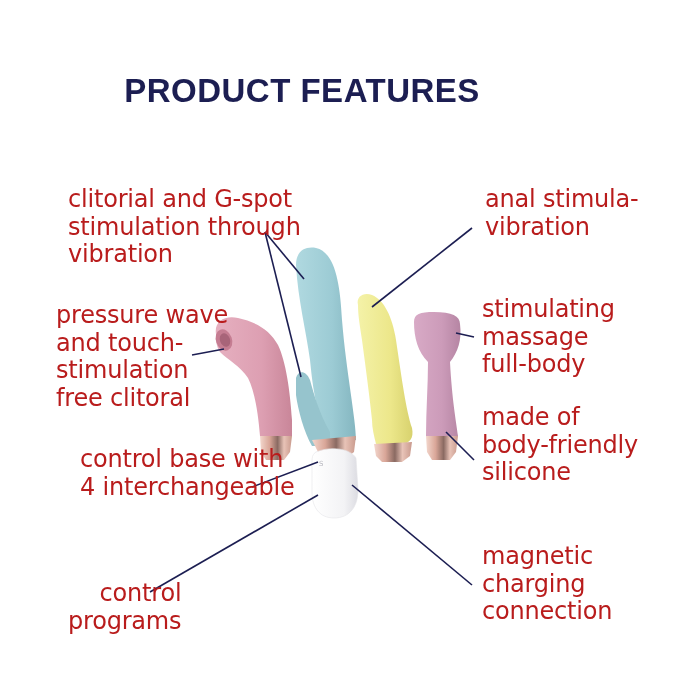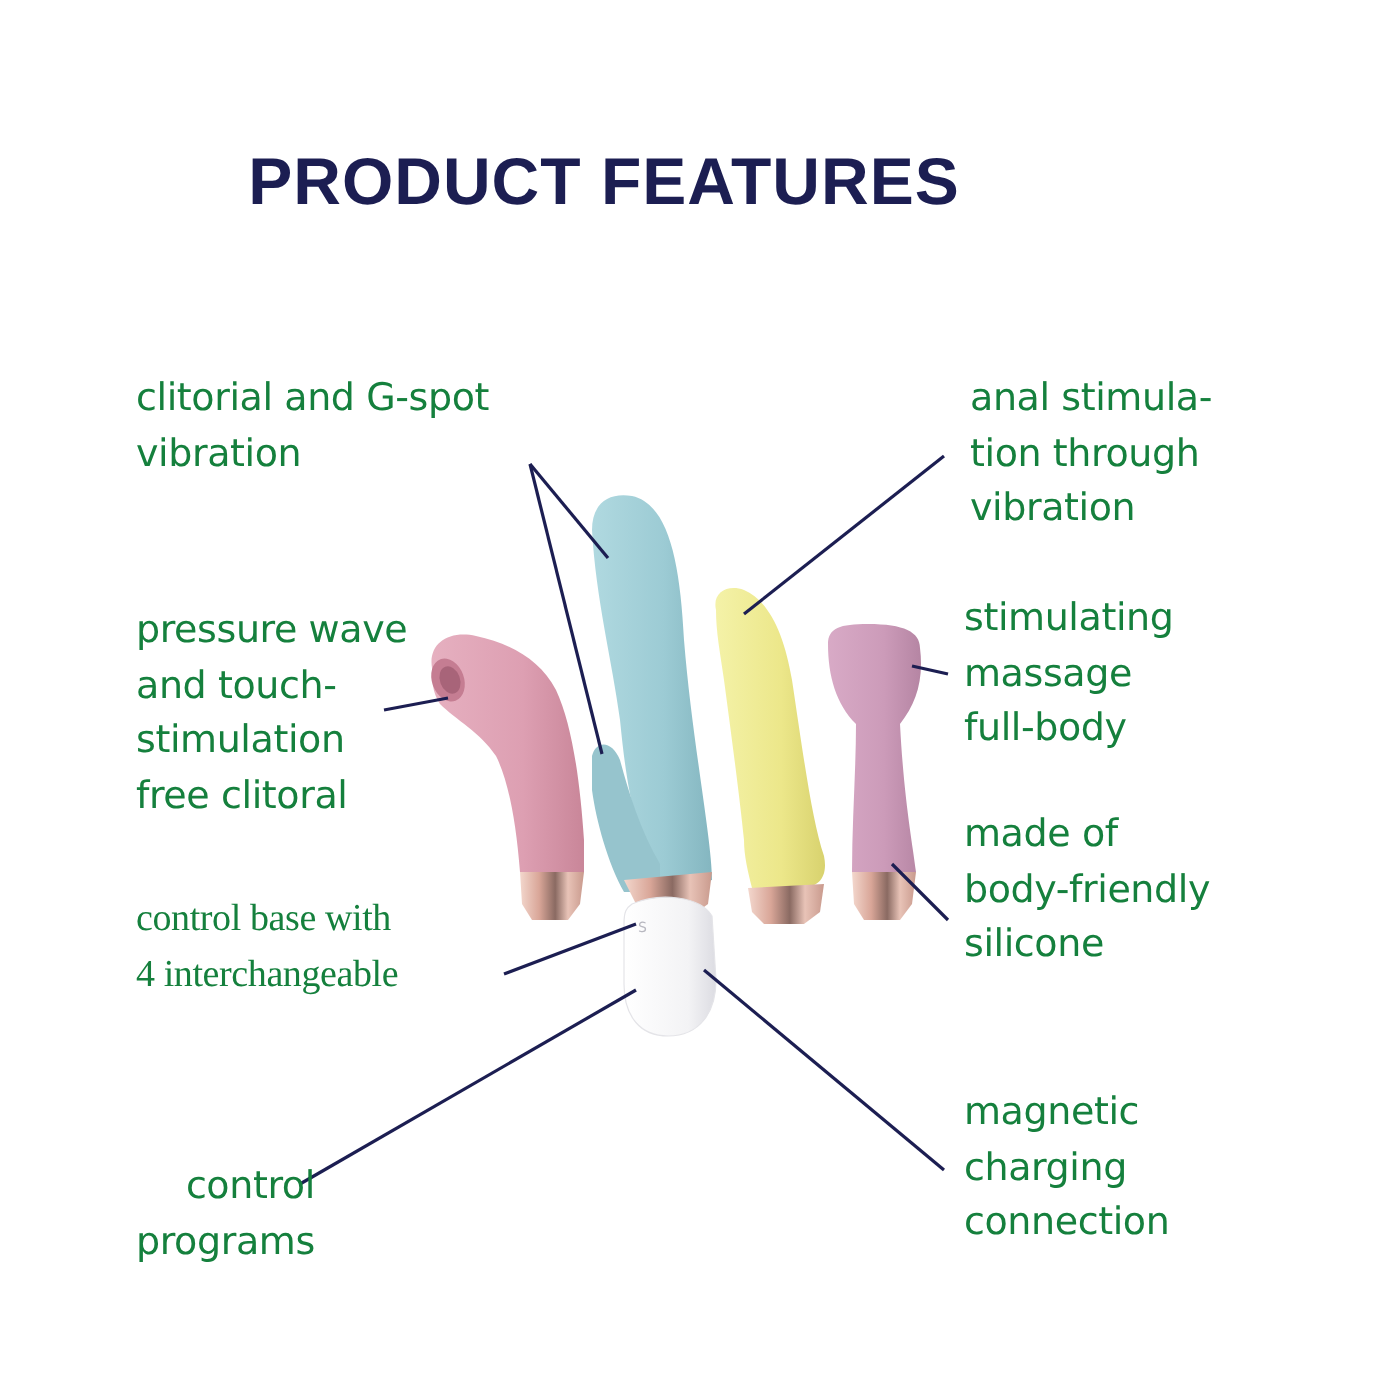--- a/index.html
+++ b/index.html
@@ -1,21 +1,21 @@
 <!DOCTYPE html>
 <html><head>
   <meta charset="utf-8">
   <style>
     html, body { margin: 0; padding: 0; background: #ffffff; }
     body { width: 700px; height: 700px; position: relative; overflow: hidden;
            font-family: "DejaVu Sans", "Liberation Sans", sans-serif; color: #1c1e52; }
     .title { position: absolute; left: 0; top: 72px; width: 604px; text-align: center;
              font-family: "Liberation Sans", sans-serif; font-weight: 700; font-size: 33px;
              letter-spacing: 0.5px; color: #1c1e52; }
-    .feat { position: absolute; font-size: 19px; line-height: 27.5px; color: #15803d;
+    .feat { position: absolute; font-size: 24px; line-height: 27.5px; color: #b91c1c;
             font-family: "DejaVu Sans", sans-serif; letter-spacing: -0.2px; }
     .feat span { display: block; white-space: nowrap; }
     svg.art { position: absolute; left: 0; top: 0; }
   </style>
 </head>
 <body>
 
 <div class="title">PRODUCT FEATURES</div>
 
 <svg class="art" width="700" height="700" viewBox="0 0 700 700">
@@ -90,40 +90,40 @@
     <line x1="150" y1="592" x2="318" y2="495"></line>
     <line x1="472" y1="228" x2="372" y2="307"></line>
     <line x1="456" y1="333" x2="474" y2="337"></line>
     <line x1="446" y1="432" x2="474" y2="460"></line>
     <line x1="352" y1="485" x2="472" y2="585"></line>
   </g>
 </svg>
 
 <div class="feat" style="left:68px; top:186px;">
   <span>clitorial and G-spot</span>
+  <span>stimulation through</span>
   <span>vibration</span>
 </div>
-<div class="feat" style="left:68px; top:302px;">
+<div class="feat" style="left:56px; top:302px;">
   <span>pressure wave</span>
   <span>and touch-</span>
   <span>stimulation</span>
   <span>free clitoral</span>
 </div>
-<div class="feat" style="left:68px; top:446px;font-family:Liberation Serif, serif;">
+<div class="feat" style="left:80px; top:446px;">
   <span>control base with</span>
   <span>4 interchangeable</span>
 </div>
 <div class="feat" style="left:68px; top:580px;text-align:right;">
   <span>control</span>
   <span>programs</span>
 </div>
 
 <div class="feat" style="left:485px; top:186px;">
   <span>anal stimula-</span>
-  <span>tion through</span>
   <span>vibration</span>
 </div>
 <div class="feat" style="left:482px; top:296px;">
   <span>stimulating</span>
   <span>massage</span>
   <span>full-body</span>
 </div>
 <div class="feat" style="left:482px; top:404px;">
   <span>made of</span>
   <span>body-friendly</span>

